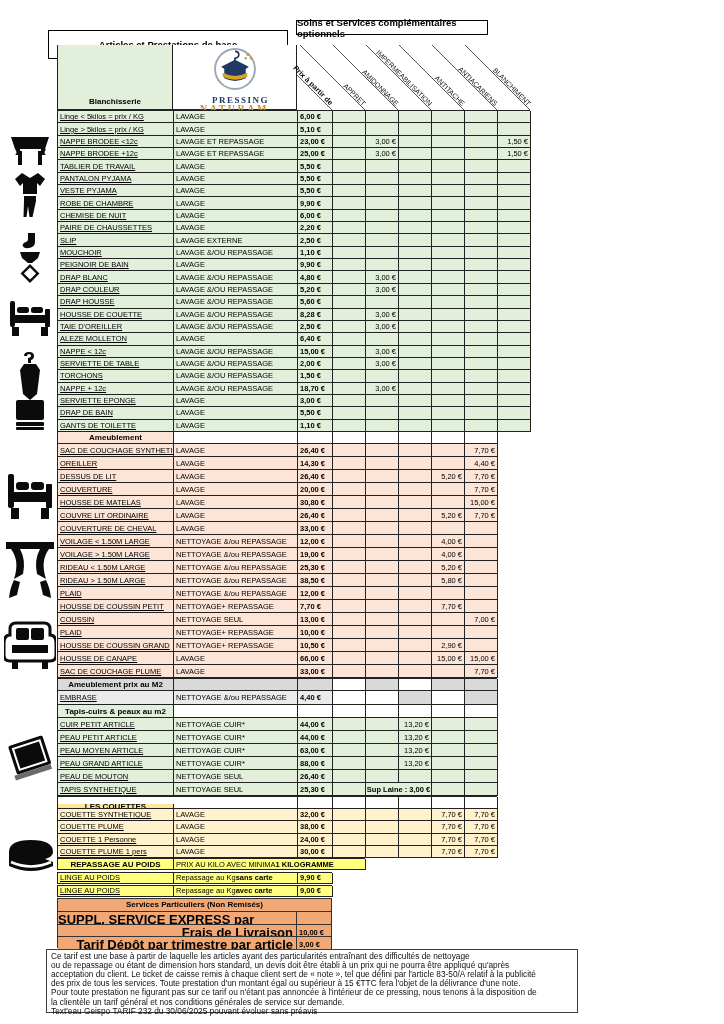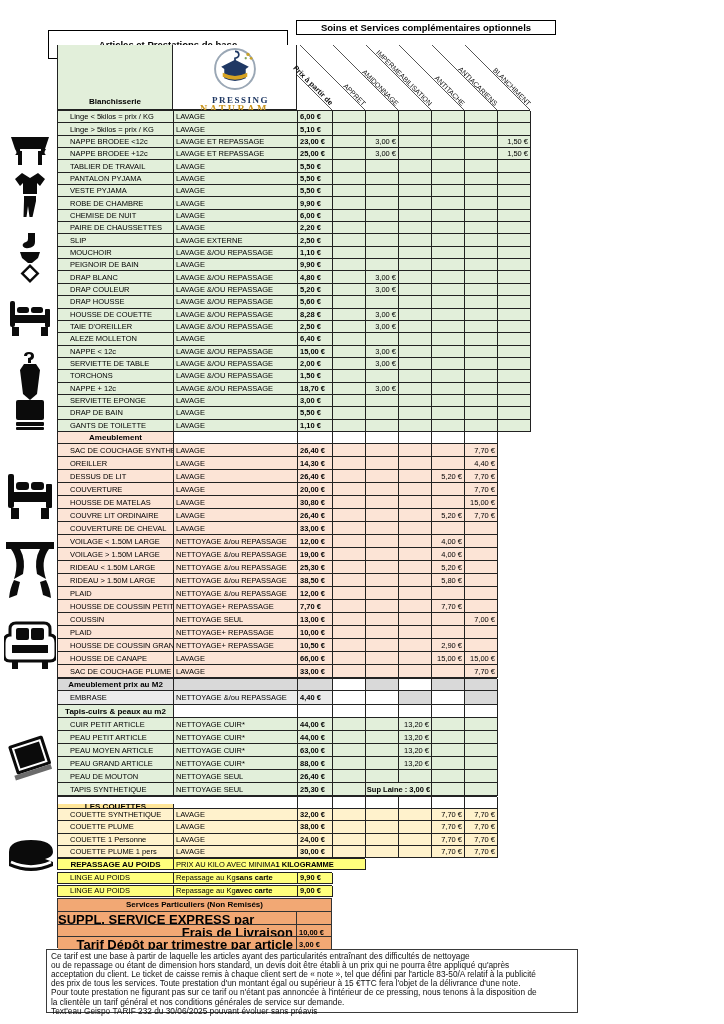--- a/index.html
+++ b/index.html
@@ -25,21 +25,21 @@
                  transform-origin:100% 100%; transform:rotate(45deg); }
   .dlbl.bold > span { font-weight:bold; font-size:7.5px; }
 
   
   .row { display:grid; }
   .row9 { grid-template-columns:116px 124px 35px repeat(6,33px); width:473px; }
   .row8 { grid-template-columns:116px 124px 35px repeat(5,33px); width:440px; }
   .row3 { grid-template-columns:116px 124px 35px; width:275px; }
   .c { border-right:1px solid #222; border-bottom:1px solid #222; display:flex; align-items:center;
        font-size:7.5px; color:#000; overflow:hidden; white-space:nowrap; }
-  .art { padding-left:12px; }
+  .art { padding-left:2px;text-decoration:underline; }
   .svc { padding-left:2px; }
   .prc { padding-left:2px; font-weight:bold; }
   .opt { justify-content:flex-end; padding-right:2px; }
   .sec { border-left:1px solid #222; border-top:1px solid #222; }
   .hdrrow { border-left:1px solid #222; border-top:1px solid #222; }
   .lab { justify-content:center; font-weight:bold; font-size:8px; }
   .note-cell { grid-column: span 2; justify-content:center; font-weight:bold; }
 
   .bg-green .c { background:#e2efda; }
   .bg-salmon .c { background:#fce4d6; }
@@ -142,21 +142,21 @@
       </g>
     </svg>
   <svg class="icon" style="left:4px;top:826px" width="54" height="58" viewBox="0 0 54 58">
       <path d="M5 26 q0 -12 22 -12 q22 0 22 12 q0 5 -8 7 l8 3 v4 q-22 10 -44 0 v-6 q0 -5 0 -8 z"></path>
       <path d="M7 36 q20 9 40 0" stroke="#fff" stroke-width="2.5" fill="none"></path>
     </svg>
 
   <div class="abs h1box" style="left:48px;top:30px;width:240px;height:29px">
     <span>Articles et Prestations de base</span>
   </div>
-  <div class="abs h1box" style="left:296px;top:20px;width:260px;height:15px">
+  <div class="abs h1box" style="left:296px;top:20px;width:192px;height:15px">
     <span>Soins et Services complémentaires optionnels</span>
   </div>
 
   <div class="abs blanch-cell" style="left:57px;top:45px;width:116px;height:65px">
     <span>Blanchisserie</span>
   </div>
   <div class="abs logo-cell" style="left:173px;top:45px;width:124px;height:65px">
     <svg width="46" height="46" viewBox="0 0 60 60" style="margin-top:1px">
       <circle cx="30" cy="30" r="26" fill="#fff" stroke="#9aa7b5" stroke-width="2.5"></circle>
       <path d="M30 7 q5 0 5 4.5 q0 3.5 -5 4.5 v4" stroke="#1f3864" stroke-width="2.2" fill="none"></path>

